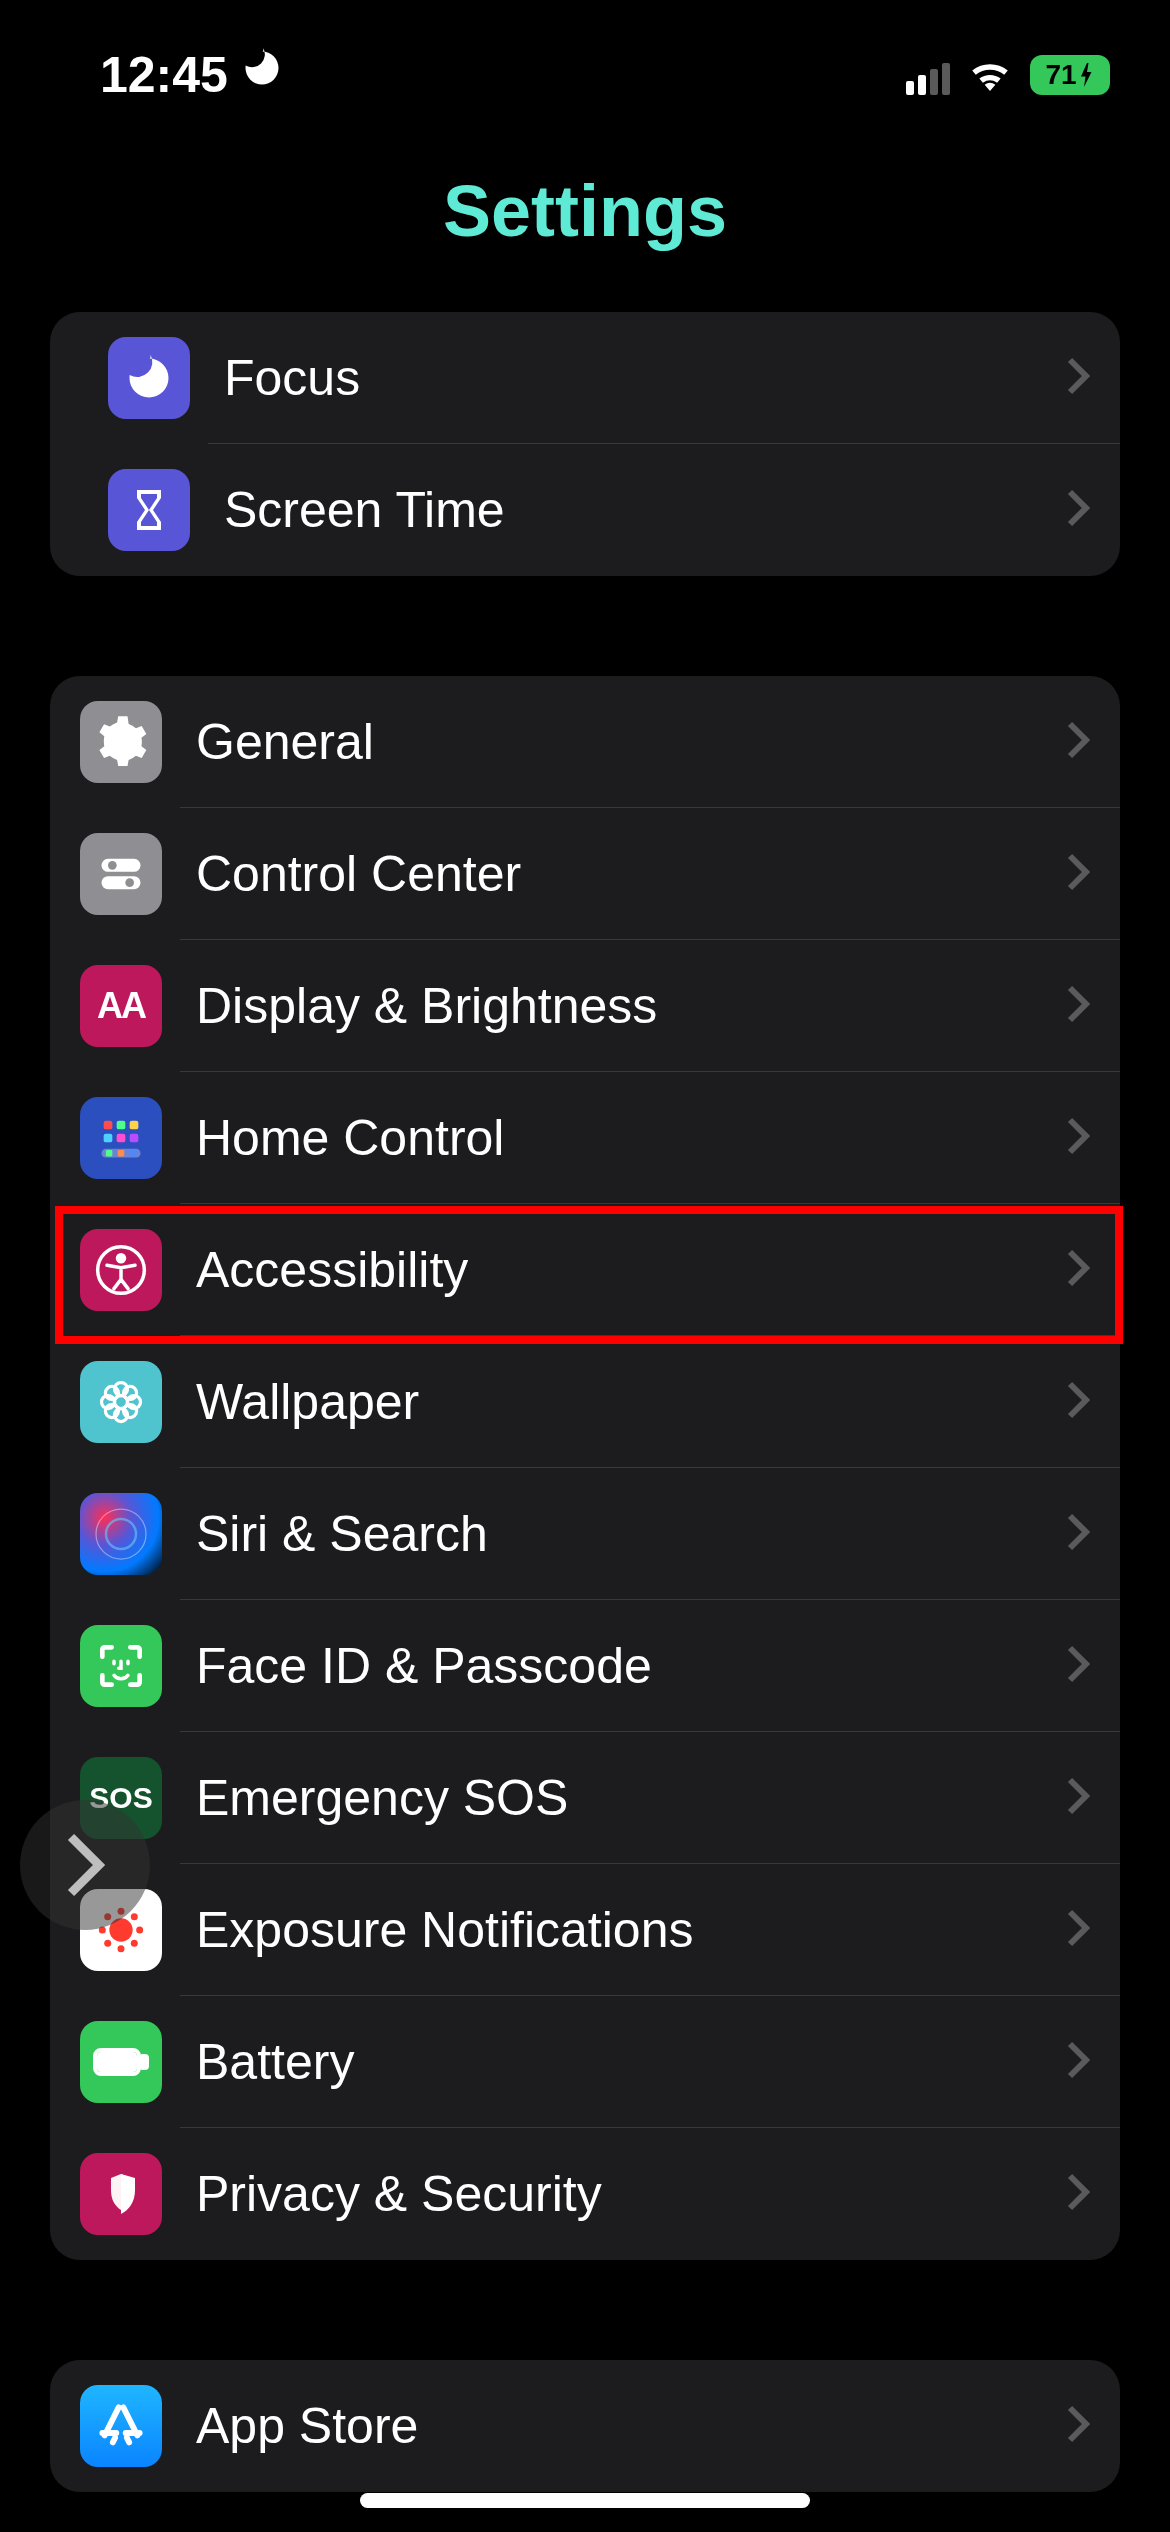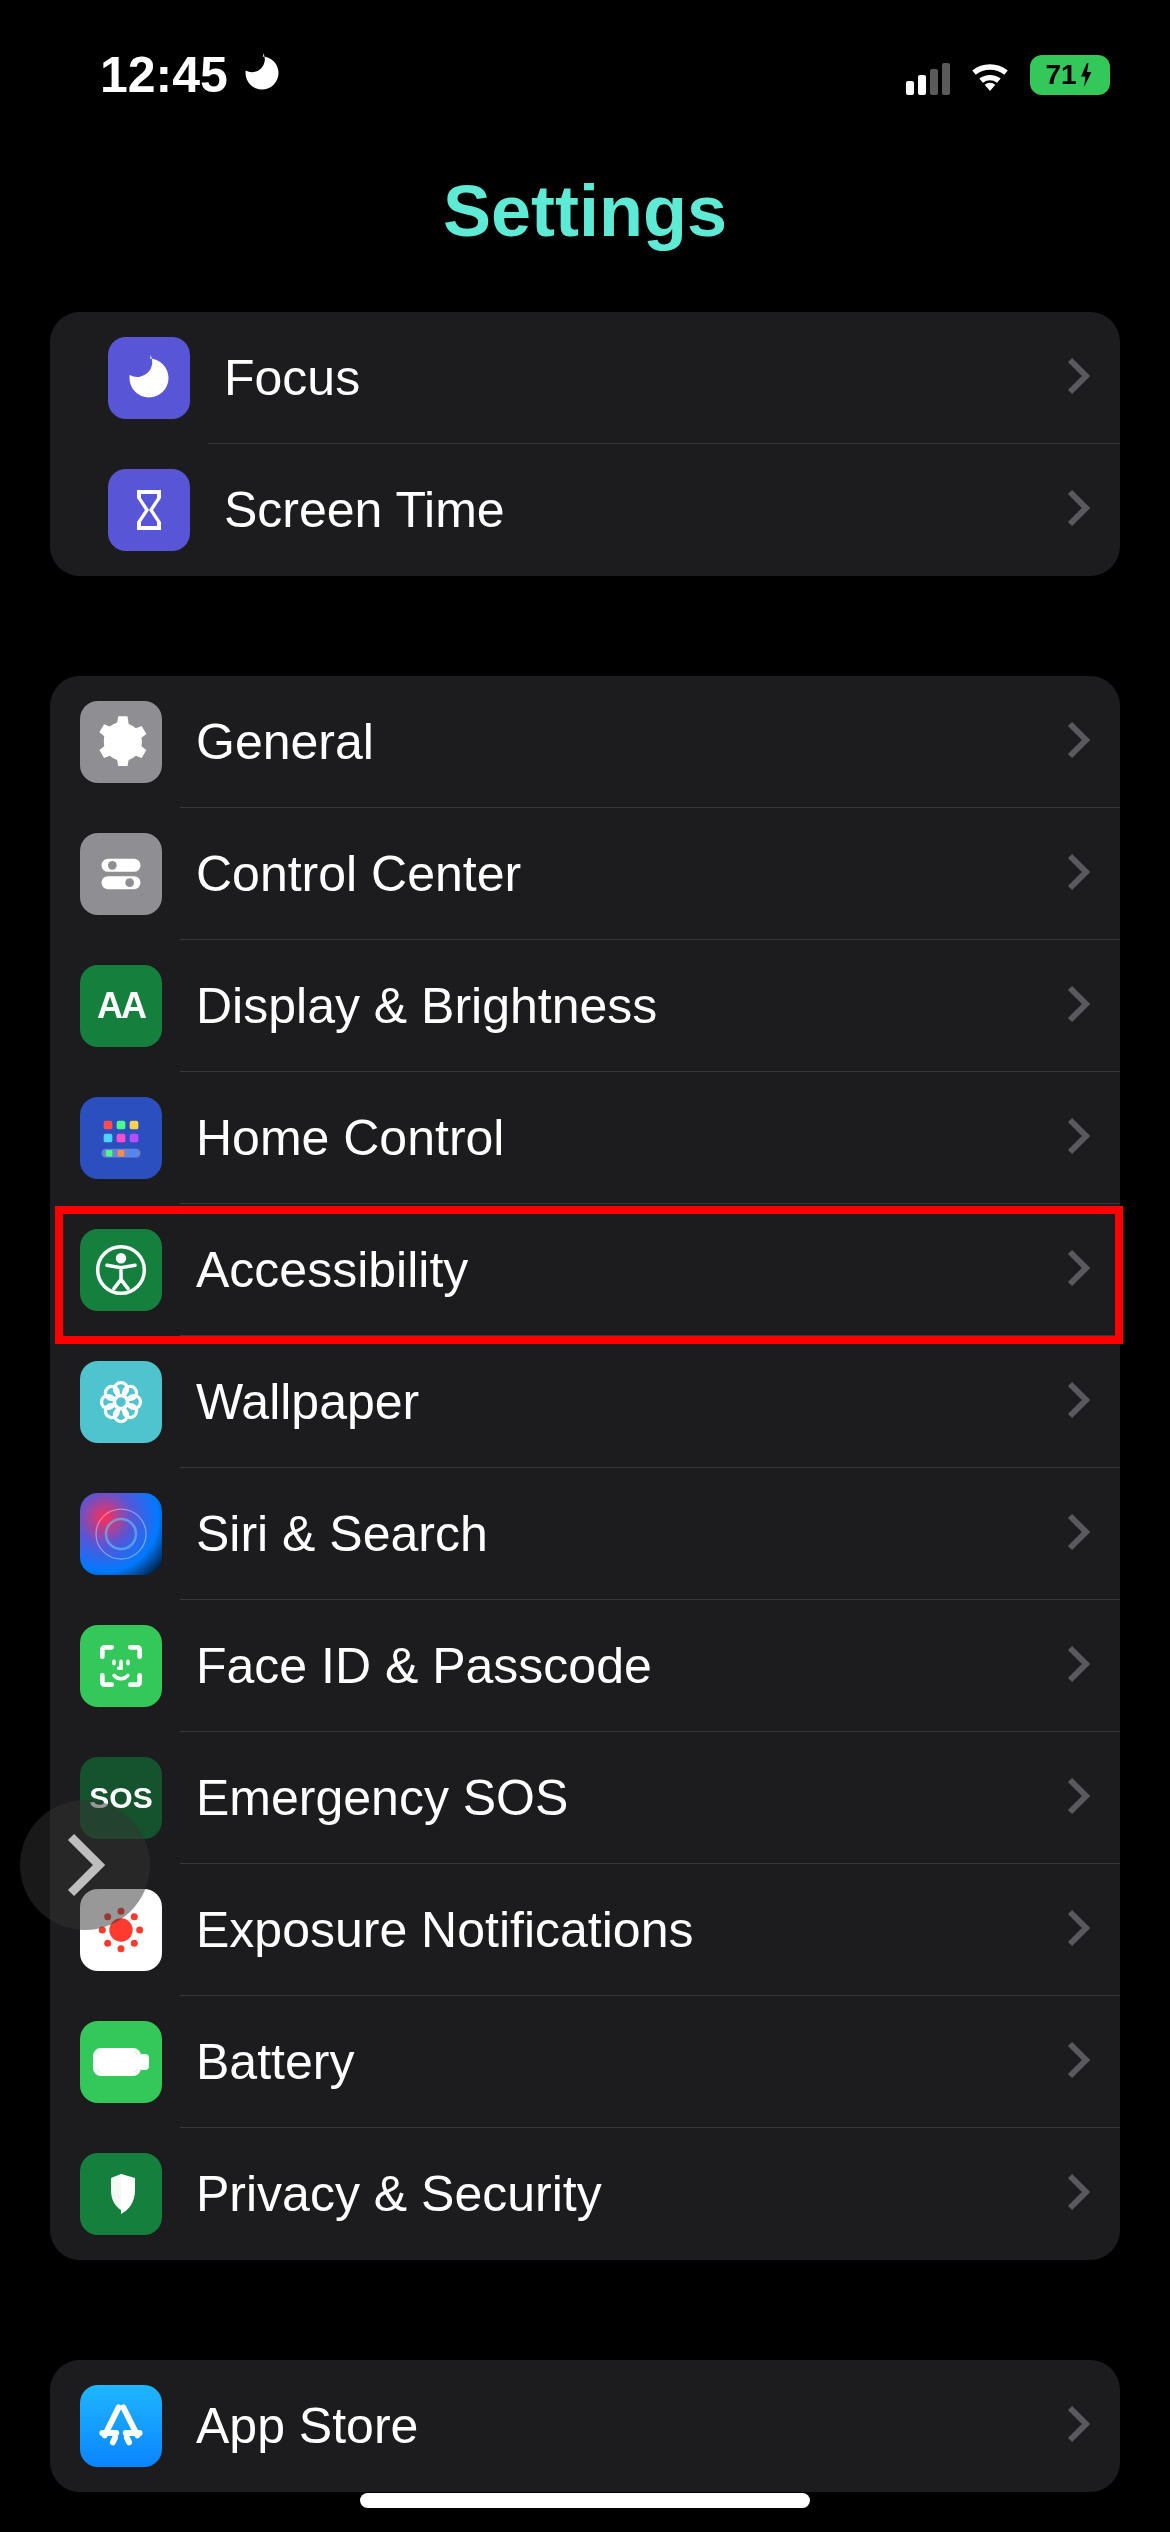--- a/index.html
+++ b/index.html
@@ -18,21 +18,21 @@
     }
     .status-bar {
       display: flex;
       justify-content: space-between;
       align-items: center;
       padding: 30px 60px 20px 100px;
       height: 140px;
     }
     .status-left {
       display: flex;
-      align-items: center;
+      align-items: flex-start;
       gap: 12px;
     }
     .status-time {
       font-size: 50px;
       font-weight: 600;
       color: #ffffff;
     }
     .status-right {
       display: flex;
       align-items: flex-end;
@@ -155,21 +155,21 @@
       align-items: center;
       justify-content: center;
     }
     .assistive-touch svg {
       width: 44px;
       height: 70px;
     }
     
     .bg-indigo { background: #5856D6; }
     .bg-gray { background: #8E8E93; }
-    .bg-blue { background: #15803d; }
+    .bg-blue { background: #be185d; }
     .bg-deep-blue { background: #2C4FBF; }
     .bg-cyan { background: #4FC4CF; }
     .bg-siri { background: radial-gradient(circle at 30% 30%, #ff2d55, #5856d6, #007aff, #000); }
     .bg-green { background: #34C759; }
     .bg-red { background: #14532d; }
     .bg-white { background: #ffffff; }
     .icon-inner {
       color: #fff;
       font-size: 44px;
       font-weight: 700;

